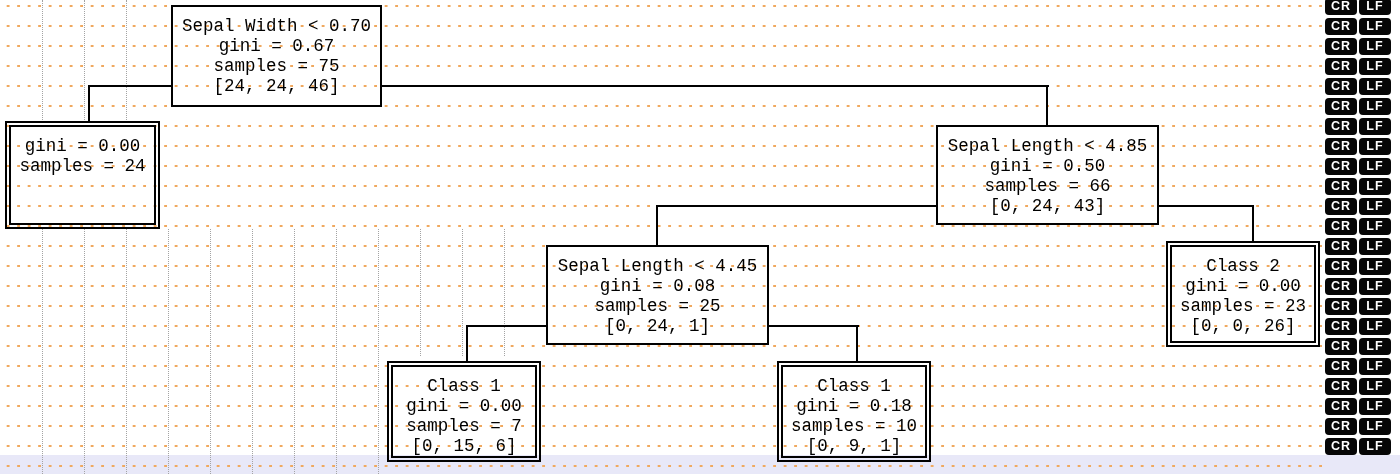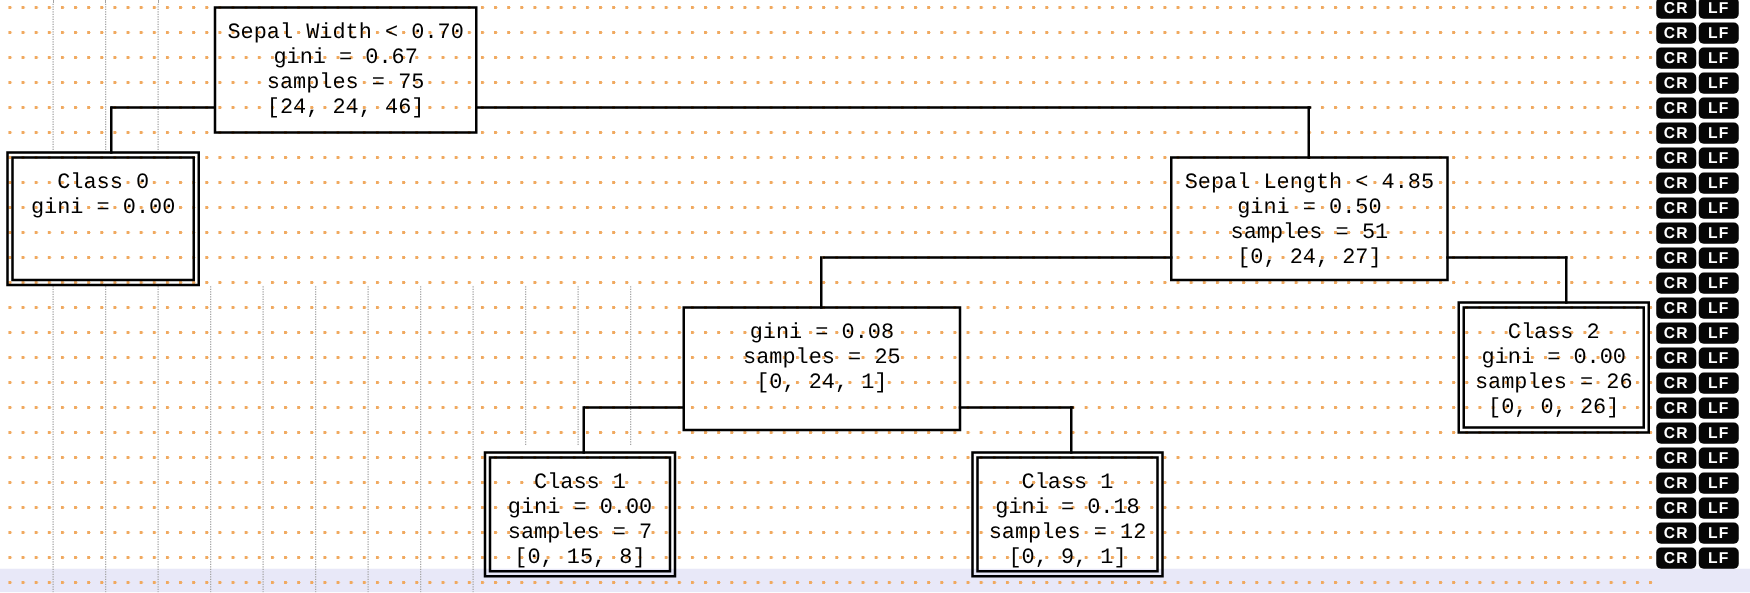--- a/index.html
+++ b/index.html
@@ -44,50 +44,51 @@
   <div class="node double" style="left:387px;top:361px;width:154px;height:101px;"></div>
   <div class="node double" style="left:777px;top:361px;width:154px;height:101px;"></div>
 
   <div class="ntext" style="left:171px;top:16px;width:211px;">
     <div>Sepal Width &lt; 0.70</div>
     <div>gini = 0.67</div>
     <div>samples = 75</div>
     <div>[24, 24, 46]</div>
   </div>
   <div class="ntext" style="left:5px;top:136px;width:155px;">
-    <div>Class 0</div>
     <div>gini = 0.00</div>
+    <div>samples = 24</div>
   </div>
   <div class="ntext" style="left:936px;top:136px;width:223px;">
     <div>Sepal Length &lt; 4.85</div>
     <div>gini = 0.50</div>
-    <div>samples = 51</div>
-    <div>[0, 24, 27]</div>
+    <div>samples = 66</div>
+    <div>[0, 24, 43]</div>
   </div>
   <div class="ntext" style="left:546px;top:256px;width:223px;">
+    <div>Sepal Length &lt; 4.45</div>
     <div>gini = 0.08</div>
     <div>samples = 25</div>
     <div>[0, 24, 1]</div>
   </div>
   <div class="ntext" style="left:1166px;top:256px;width:154px;">
     <div>Class 2</div>
     <div>gini = 0.00</div>
-    <div>samples = 26</div>
+    <div>samples = 23</div>
     <div>[0, 0, 26]</div>
   </div>
   <div class="ntext" style="left:387px;top:376px;width:154px;">
     <div>Class 1</div>
     <div>gini = 0.00</div>
     <div>samples = 7</div>
-    <div>[0, 15, 8]</div>
+    <div>[0, 15, 6]</div>
   </div>
   <div class="ntext" style="left:777px;top:376px;width:154px;">
     <div>Class 1</div>
     <div>gini = 0.18</div>
-    <div>samples = 12</div>
+    <div>samples = 10</div>
     <div>[0, 9, 1]</div>
   </div>
 
 <div class="guide" style="left: 42px; top: 0px; height: 120px; border-left-color: rgb(163, 163, 163);"></div>
     <div class="guide" style="left: 84px; top: 0px; height: 120px; border-left-color: rgb(163, 163, 163);"></div>
     <div class="guide" style="left: 126px; top: 0px; height: 120px; border-left-color: rgb(163, 163, 163);"></div>
     <div class="guide" style="left: 42px; top: 229px; height: 245px; border-left-color: rgb(163, 163, 163);"></div>
     <div class="guide" style="left: 84px; top: 229px; height: 245px; border-left-color: rgb(163, 163, 163);"></div>
     <div class="guide" style="left: 126px; top: 229px; height: 245px; border-left-color: rgb(163, 163, 163);"></div>
     <div class="guide" style="left: 168px; top: 229px; height: 245px; border-left-color: rgb(163, 163, 163);"></div>

